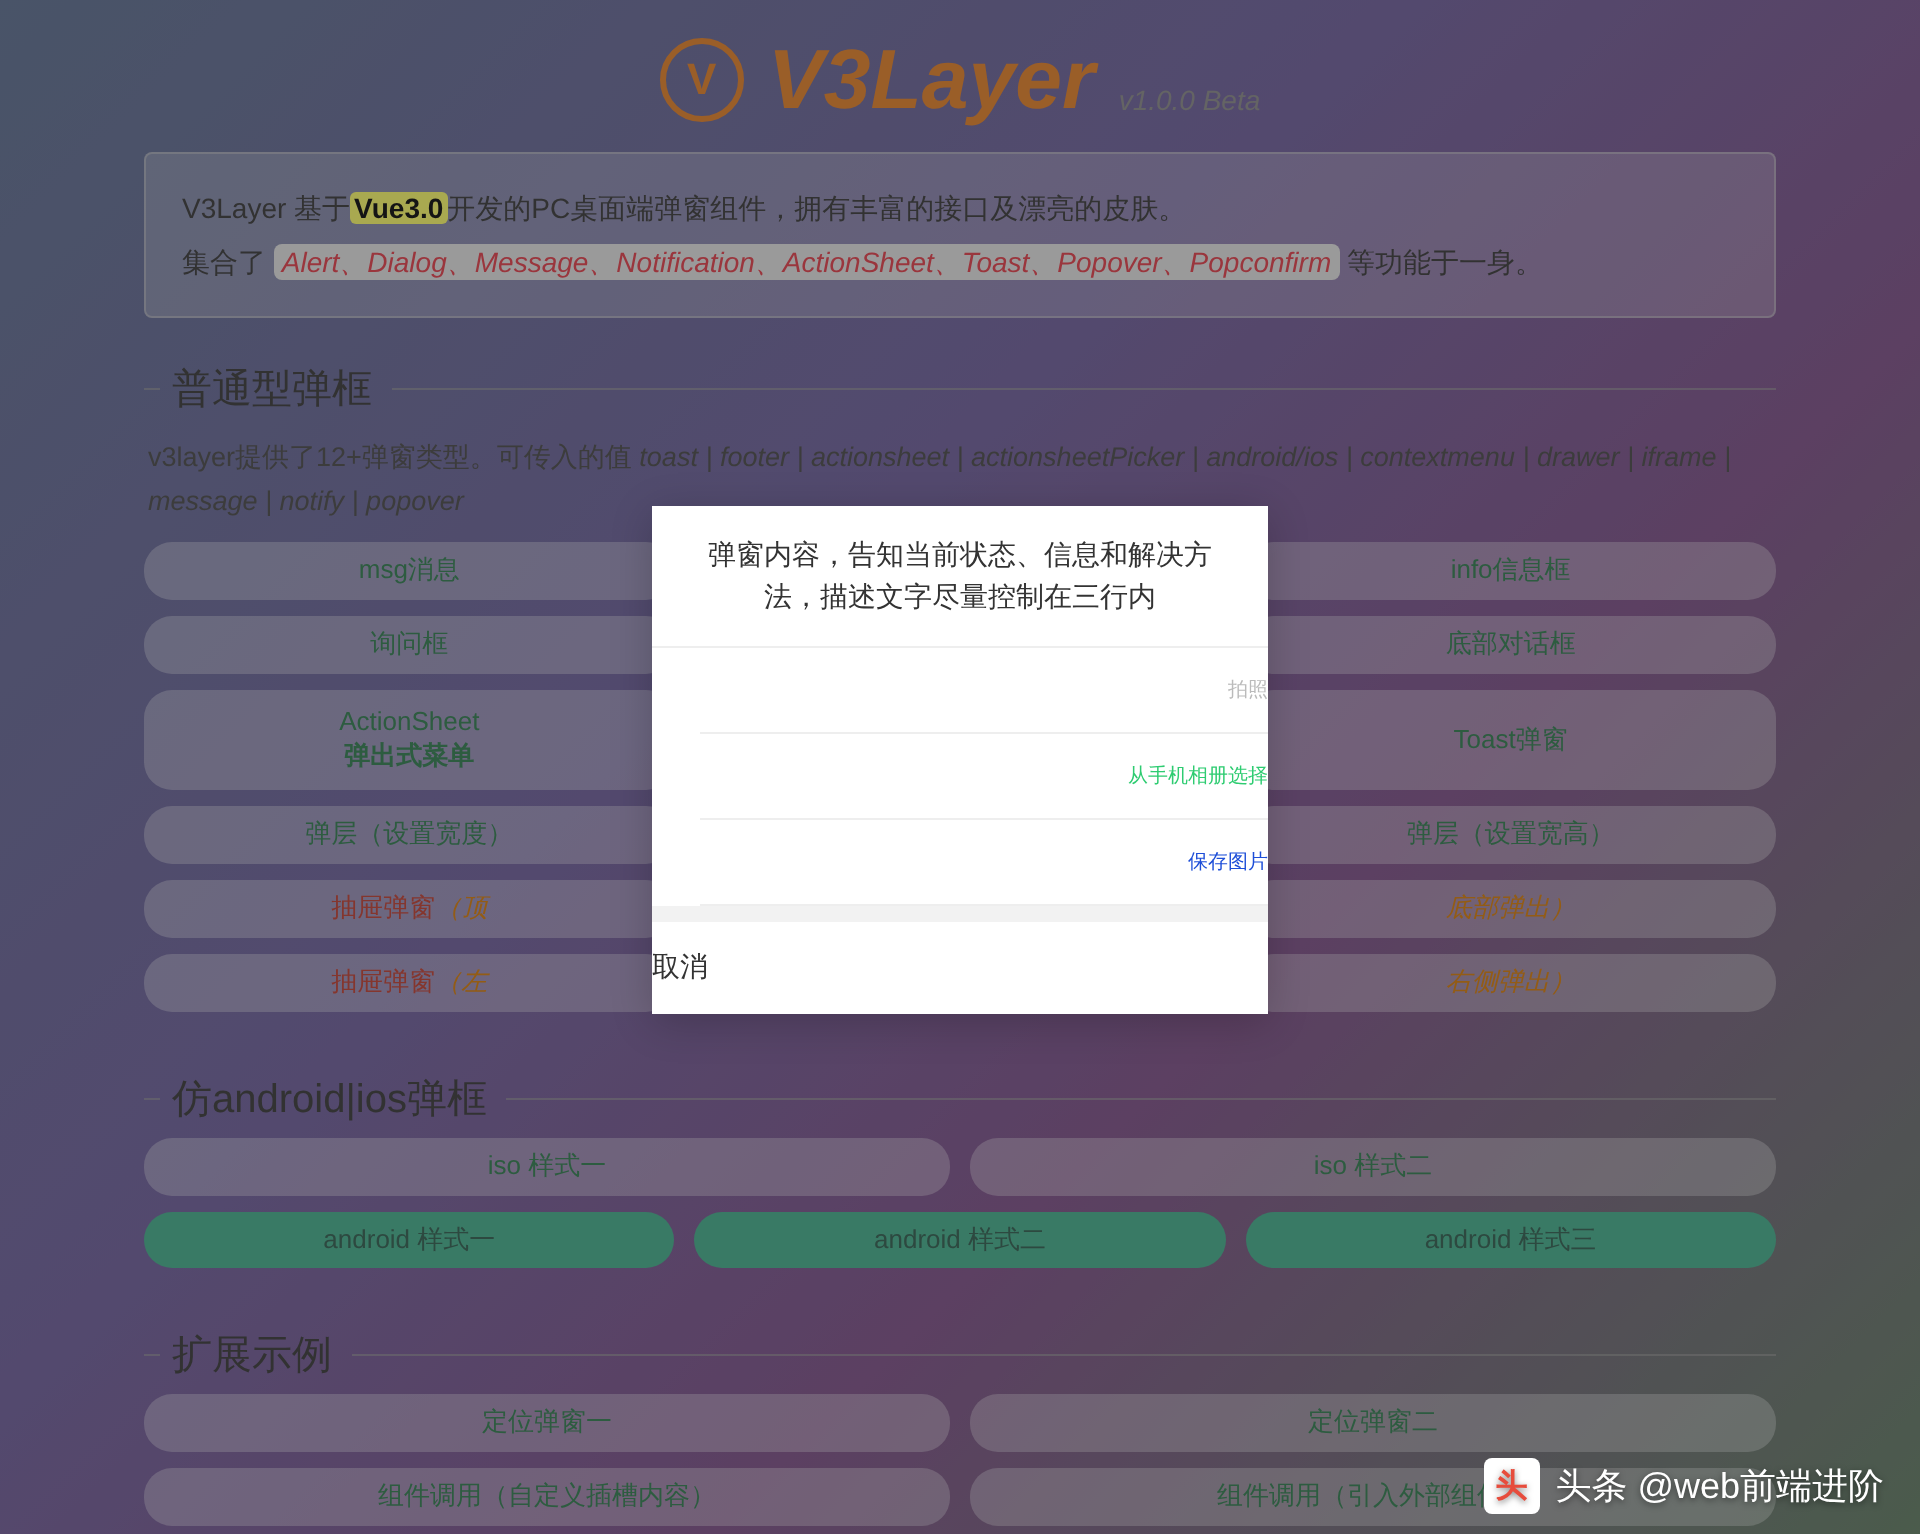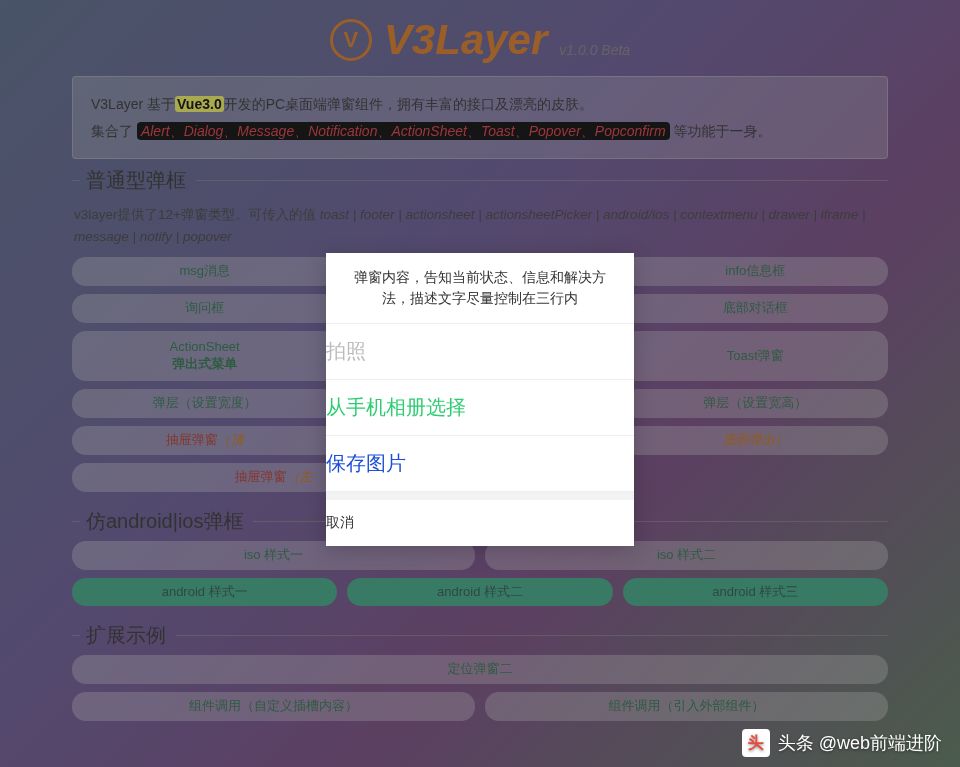--- a/index.html
+++ b/index.html
@@ -53,27 +53,27 @@
 .intro-box {
   background: rgba(255,255,255,0.22);
   border: 1px solid rgba(200,200,200,0.5);
   border-radius: 4px;
   padding: 14px 18px;
   font-size: 14px;
   color: #333;
   line-height: 1.9;
 }
 .hl-yellow { background: #ffff66; color: #000; border-radius: 3px; padding: 0 2px; font-weight: bold; }
-.hl-green { background: #000000; color: #e63946; border-radius: 4px; padding: 1px 4px; font-style: italic; }
+.hl-green { background: #e5e5e5; color: #e63946; border-radius: 4px; padding: 1px 4px; font-style: italic; }
 fieldset.section {
   border: 1px solid rgba(150,150,150,0.6);
   border-bottom: none;
   border-left: none;
   border-right: none;
-  margin-top: 8px;
+  margin-top: 22px;
   padding-top: 6px;
 }
 fieldset.section legend {
   font-size: 20px;
   color: #333;
   padding: 0 10px 0 6px;
   margin-left: 8px;
 }
 .subtext {
   font-size: 13.5px;
@@ -116,24 +116,25 @@
 .sheet-header {
   padding: 14px 20px;
   text-align: center;
   font-size: 14px;
   color: #333;
   border-bottom: 1px solid #eee;
   line-height: 1.5;
 }
 .sheet-item {
   padding: 14px 0;
-  text-align: left;
-  font-size: 20px;
+  text-align: right;
+  font-size: 10px;
   border-bottom: 1px solid #eee;
   cursor: pointer;
+  margin-left: 24px;
 }
 .sheet-item.disabled { color: #bbb; }
 .sheet-item.green { color: #2ecc71; }
 .sheet-item.red { color: #1d4ed8; }
 .sheet-gap { height: 8px; background: #f2f2f2; }
 .sheet-cancel { padding: 14px 0; text-align: left; font-size: 14px; color: #333; cursor: pointer; }
 .watermark {
   position: absolute;
   right: 18px;
   bottom: 10px;
@@ -203,39 +204,41 @@
       <button class="btn">弹层（设置宽高）</button>
     </div>
     <div class="btn-row">
       <button class="btn red red-italic"><span>抽屉弹窗</span><span class="inline-note">（顶</span></button>
       <button class="btn" style="visibility:hidden"></button>
       <button class="btn red red-italic"><span class="inline-note">底部弹出）</span></button>
     </div>
     <div class="btn-row">
       <button class="btn red red-italic"><span>抽屉弹窗</span><span class="inline-note">（左</span></button>
       <button class="btn" style="visibility:hidden"></button>
+      <button class="btn red red-italic"><span class="inline-note">右侧弹出）</span></button>
     </div>
   </fieldset>
 
   <fieldset class="section">
     <legend>仿android|ios弹框</legend>
     <div class="btn-row">
       <button class="btn">iso 样式一</button>
       <button class="btn">iso 样式二</button>
     </div>
     <div class="btn-row">
       <button class="btn green-solid">android 样式一</button>
       <button class="btn green-solid">android 样式二</button>
       <button class="btn green-solid">android 样式三</button>
     </div>
   </fieldset>
 
   <fieldset class="section">
     <legend>扩展示例</legend>
     <div class="btn-row">
+      <button class="btn">定位弹窗一</button>
       <button class="btn">定位弹窗二</button>
     </div>
     <div class="btn-row">
       <button class="btn">组件调用（自定义插槽内容）</button>
       <button class="btn">组件调用（引入外部组件）</button>
     </div>
 
   </fieldset>
 
 </div>

